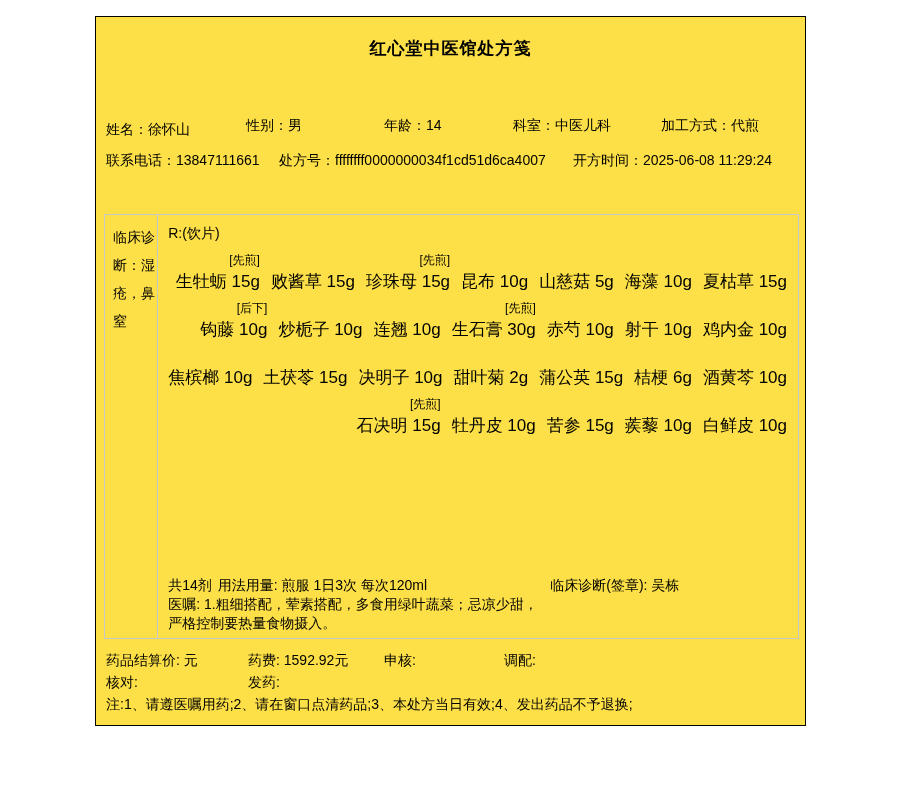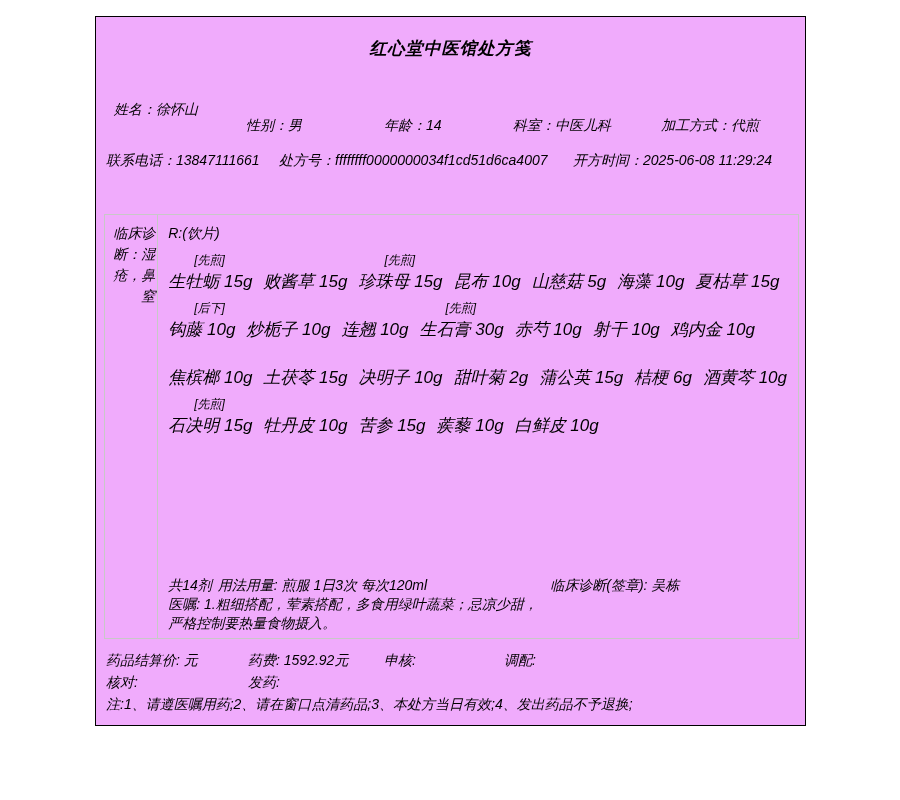--- a/index.html
+++ b/index.html
@@ -3,40 +3,40 @@
 <meta charset="utf-8">
 <style>
   html,body{margin:0;padding:0;background:#ffffff;}
   body{
     width:900px;height:800px;position:relative;
     font-family:"Liberation Sans","DejaVu Sans",sans-serif;
     color:#000;font-size:14px;
   }
   .sheet{
     position:absolute;left:95px;top:16px;width:709px;height:708px;
-    border:1px solid #000;background:#f0abfc;font-style:italic;
+    border:1px solid #000;background:#fde047;
   }
   .title{
     position:absolute;top:20px;left:0;width:100%;text-align:center;
     font-size:17px;font-weight:bold;letter-spacing:1px;
   }
   .meta-item{position:absolute;white-space:nowrap;line-height:17px;}
   .hexnum{font-size:14px;}
   .inner{
     position:absolute;left:8px;top:197px;width:693px;height:423px;
     border:1px solid #c8c8c8;display:flex;
   }
   .diag-cell{
     width:137px;border-right:1px solid #c8c8c8;
-    padding:8px 2px 0 8px;line-height:21px;box-sizing:border-box;text-align:right;
+    padding:8px 2px 0 8px;line-height:28px;box-sizing:border-box;
   }
   .rx-cell{flex:1;position:relative;padding:8px 0 0 10px;box-sizing:border-box;}
   .rx-header{line-height:20px;}
   .herb-rows{margin-top:9px;}
-  .herb-row{margin-bottom:5px;white-space:nowrap;}
+  .herb-row{margin-bottom:5px;white-space:nowrap;text-align:right;}
   .herb{display:inline-block;margin-right:11px;vertical-align:bottom;}
   .htag{display:block;font-size:12px;height:17px;line-height:17px;padding-left:26px;white-space:pre;}
   .hname{display:block;font-size:17px;line-height:26px;}
   .rx-bottom{
     position:absolute;left:10px;right:6px;bottom:5px;
     display:flex;align-items:flex-start;
   }
   .rx-bottom-left{width:378px;line-height:19px;}
   .usage-line{white-space:nowrap;}
   .usage-line .gap{display:inline-block;width:6px;}
@@ -45,21 +45,21 @@
   .label,.value{display:inline;}
 </style>
 </head>
 <body>
 
 <div class="sheet">
 
   <div class="title">红心堂中医馆处方笺</div>
 
   <div>
-    <span class="meta-item" style="left:10px;top:84px;margin-left:8px;"><span class="label">姓名：</span><span class="value">徐怀山</span></span>
+    <span class="meta-item" style="left:10px;top:104px;"><span class="label">姓名：</span><span class="value">徐怀山</span></span>
     <span class="meta-item" style="left:150px;top:100px;"><span class="label">性别：</span><span class="value">男</span></span>
     <span class="meta-item" style="left:288px;top:100px;"><span class="label">年龄：</span><span class="value">14</span></span>
     <span class="meta-item" style="left:417px;top:100px;"><span class="label">科室：</span><span class="value">中医儿科</span></span>
     <span class="meta-item" style="left:565px;top:100px;"><span class="label">加工方式：</span><span class="value">代煎</span></span>
   </div>
 
   <div>
     <span class="meta-item" style="left:10px;top:135px;"><span class="label">联系电话：</span><span class="value">13847111661</span></span>
     <span class="meta-item" style="left:183px;top:135px;"><span class="label">处方号：</span><span class="value hexnum">ffffffff0000000034f1cd51d6ca4007</span></span>
     <span class="meta-item" style="left:477px;top:135px;"><span class="label">开方时间：</span><span class="value">2025-06-08 11:29:24</span></span>

